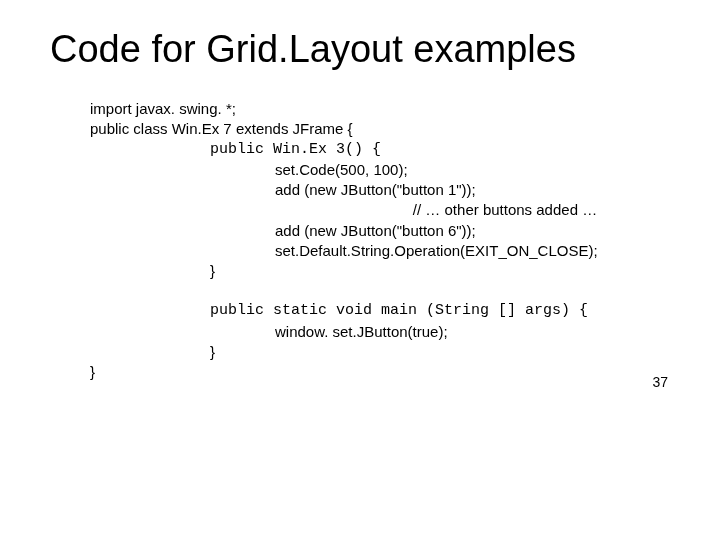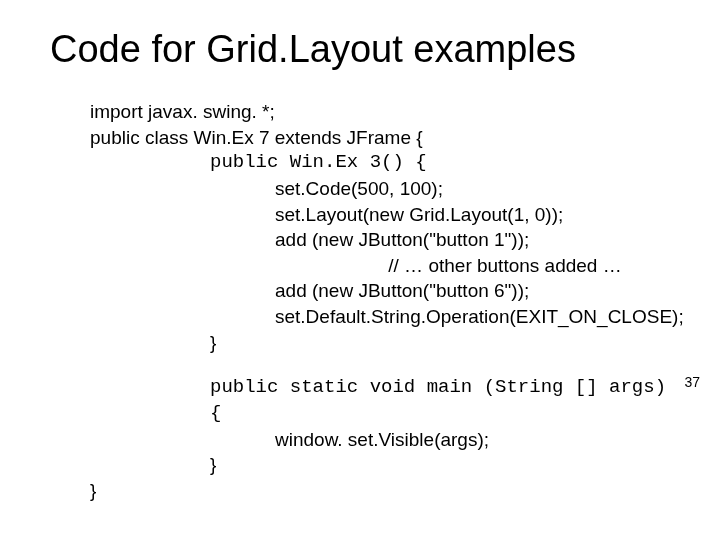--- a/index.html
+++ b/index.html
@@ -17,58 +17,57 @@
       position: relative;
       padding: 28px 50px 0 50px;
     }
     .title {
       font-size: 38px;
       font-weight: 400;
       margin-bottom: 28px;
       letter-spacing: 0;
     }
     .code-block {
-      font-size: 19px;
+      font-size: 15px;
       line-height: 1.35;
       padding-left: 40px;
     }
     .import-line { margin-bottom: 0; }
     .gap-after { margin-bottom: 20px; }
     .cls-decl { margin-top: 0; }
     .ind1 { padding-left: 120px; font-family: Liberation Mono, monospace; }
     .ind2 { padding-left: 185px; }
     .ind3 { padding-left: 250px; text-align: center; }
     .close-ind1 { padding-left: 120px; }
     .close-root { padding-left: 0; }
     .page-num {
       position: absolute;
       bottom: 18px;
-      right: 20px;
+      right: 52px;
       font-size: 14px;
     }
   </style>
 </head>
 <body>
 
 <div class="slide">
   <h1 class="title">Code for Grid.Layout examples</h1>
 
   <div class="code-block">
     <div class="import-line">import javax. swing. *;</div>
 
     <div class="cls-decl">public class Win.Ex 7 extends JFrame {</div>
     <div class="ind1">public Win.Ex 3() {</div>
     <div class="ind2">set.Code(500, 100);</div>
-    <div class="ind2">set.Layout(new Grid.Layout(1, 0));</div>
     <div class="ind2">add (new JButton("button 1"));</div>
     <div class="ind3">// … other buttons added …</div>
     <div class="ind2">add (new JButton("button 6"));</div>
     <div class="ind2">set.Default.String.Operation(EXIT_ON_CLOSE);</div>
     <div class="close-ind1 gap-after">}</div>
 
     <div class="ind1">public static void main (String [] args) {</div>
-    <div class="ind2">window. set.Visible(args);</div>
+    <div class="ind2">window. set.JButton(true);</div>
     <div class="close-ind1">}</div>
     <div class="close-root">}</div>
   </div>
 
   <div class="page-num">37</div>
 </div>
 
 </body></html>

